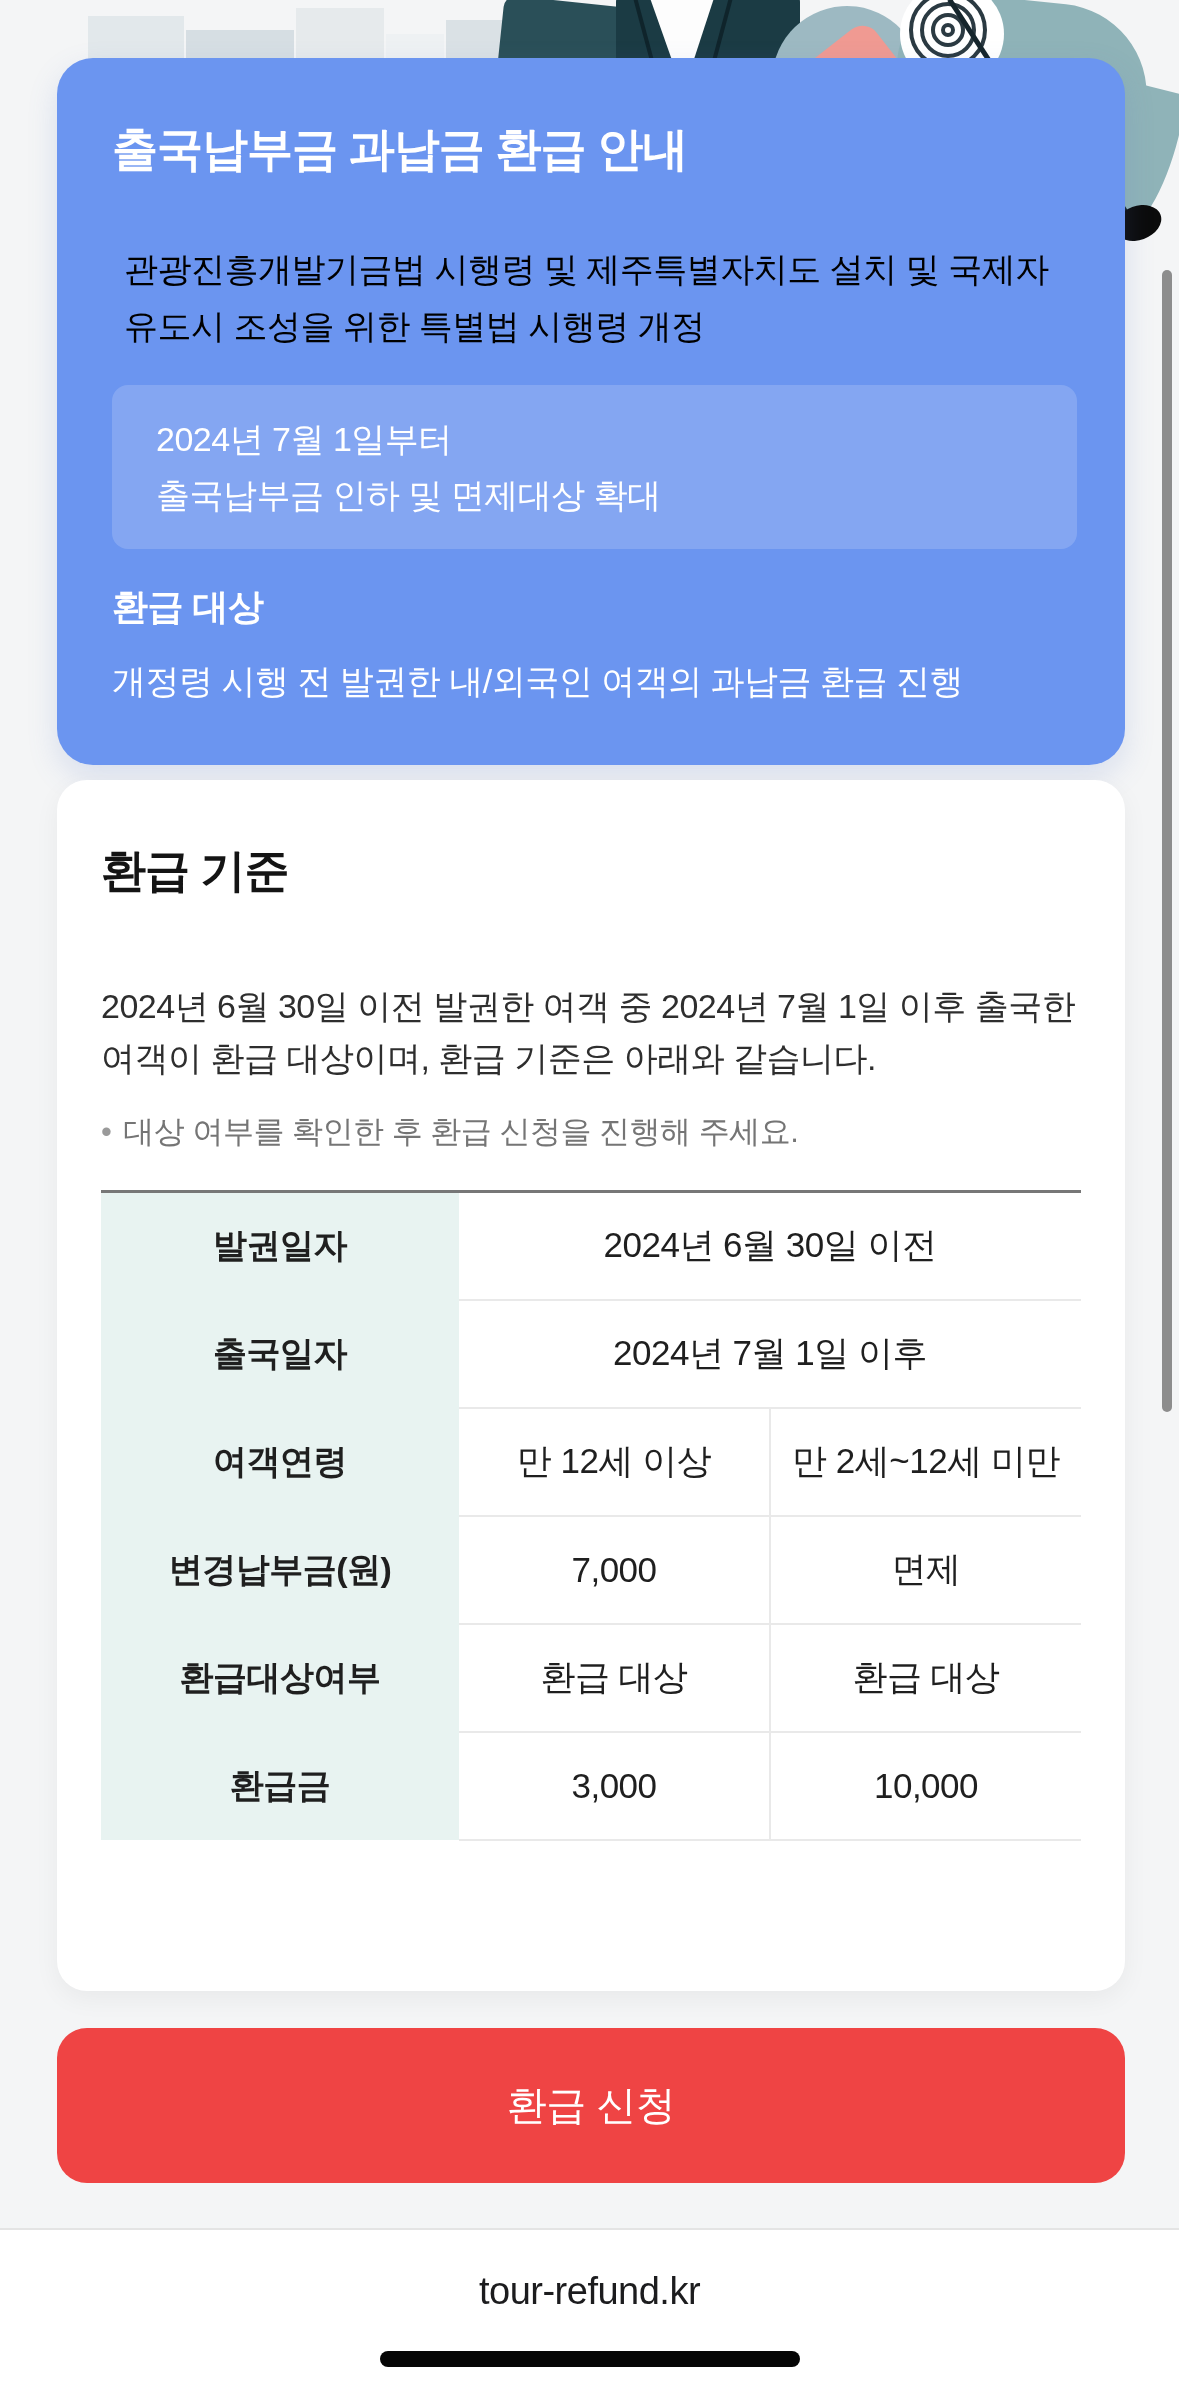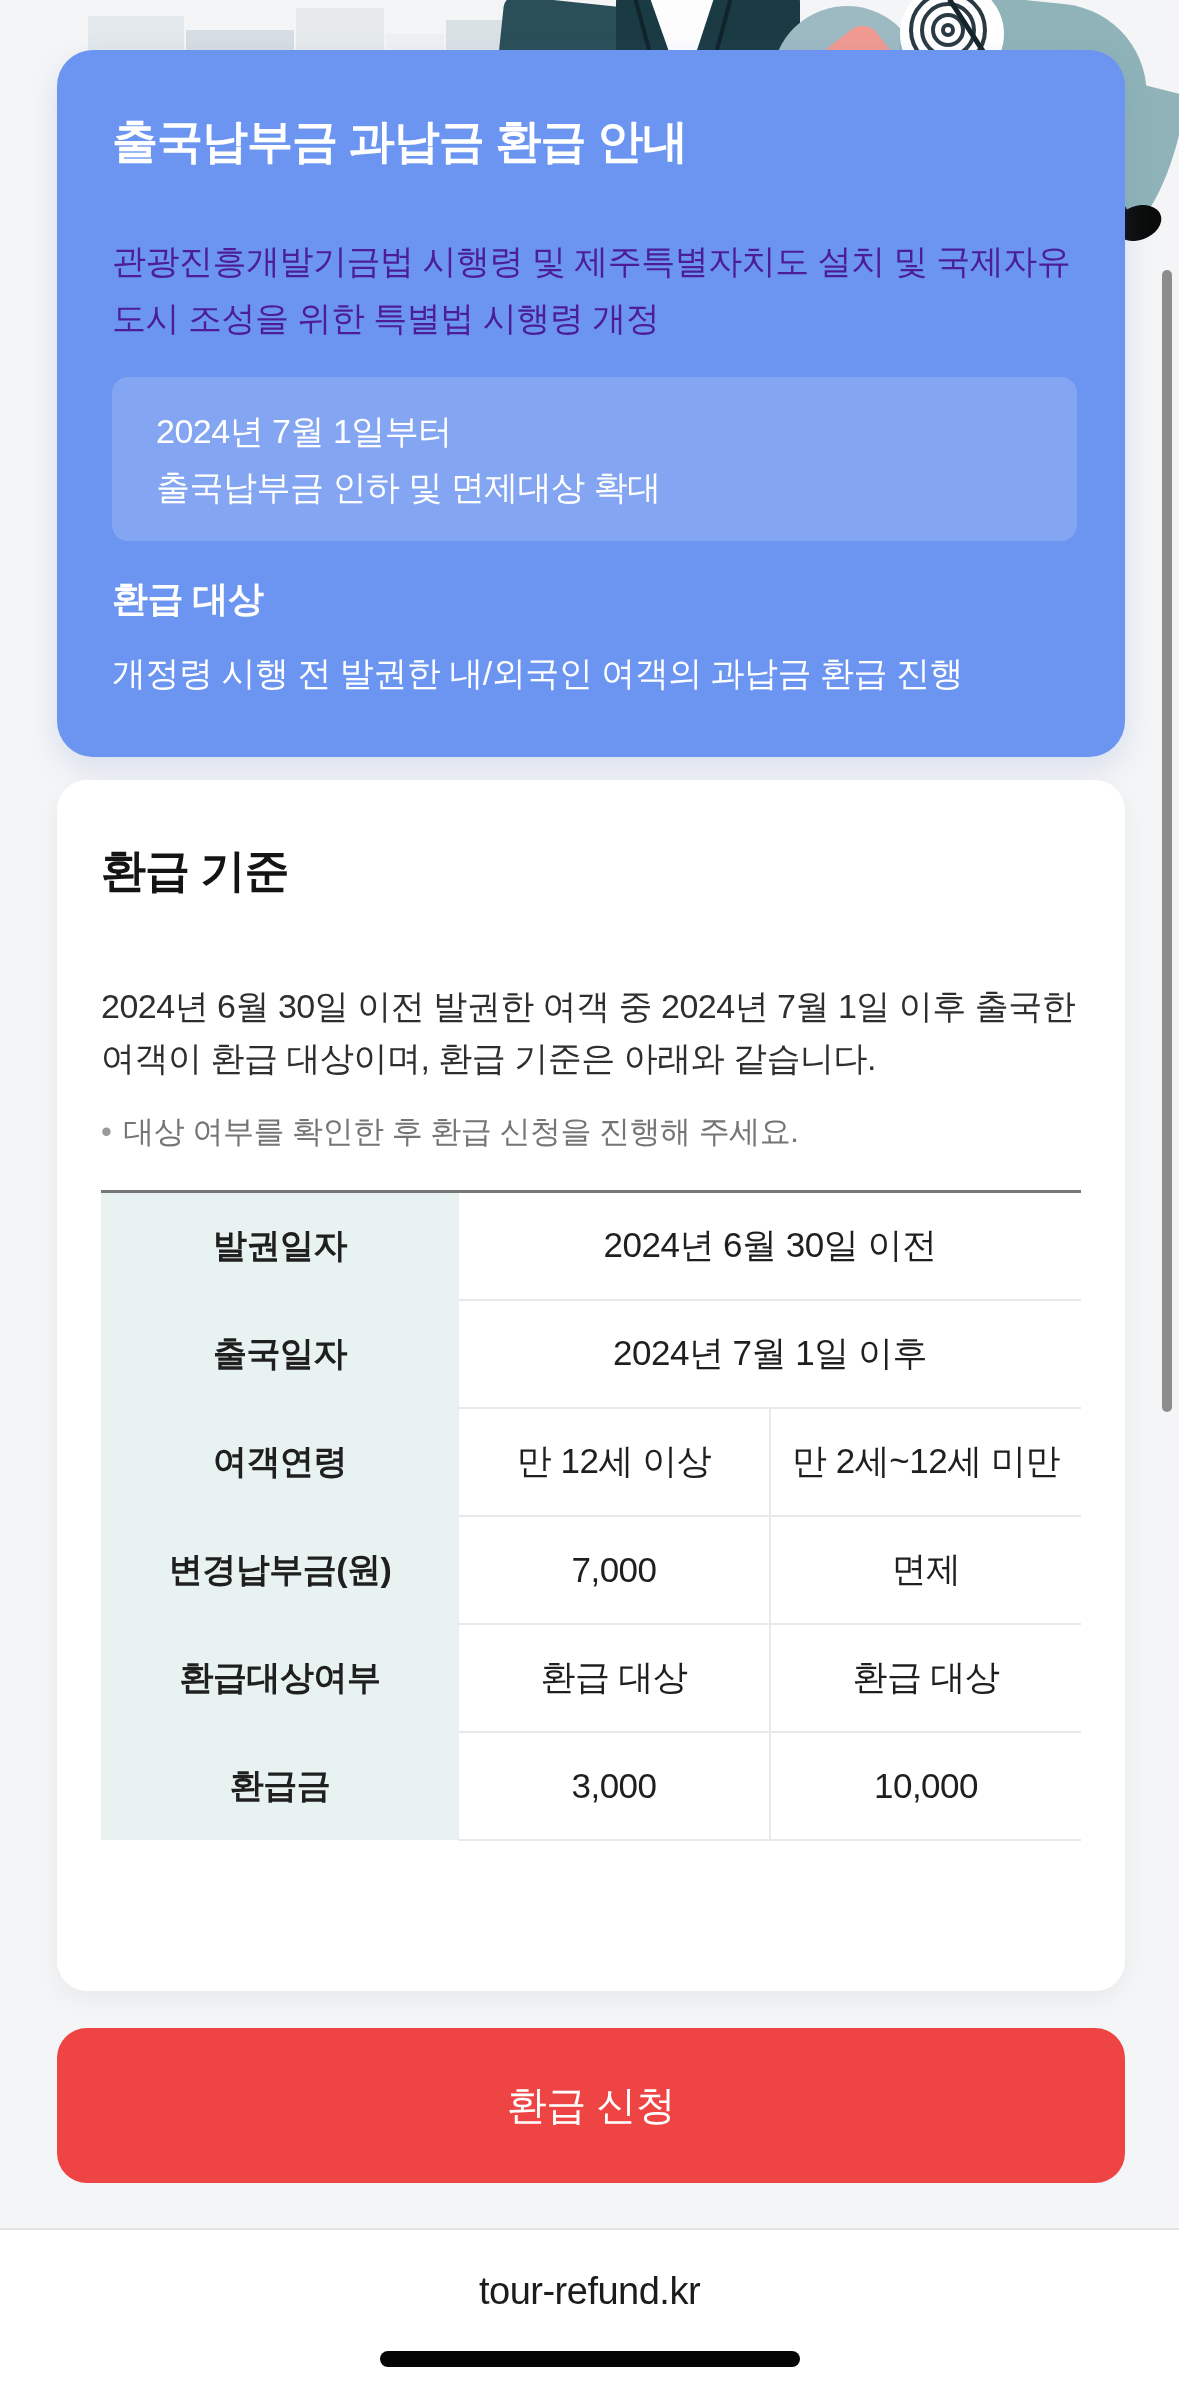--- a/index.html
+++ b/index.html
@@ -31,23 +31,23 @@
   .ring3{left:31px;top:31px;width:34px;height:34px;}
   .ring4{left:41px;top:41px;width:14px;height:14px;}
   .strap-top{left:972px;top:-8px;width:5px;height:92px;background:#15252c;transform:rotate(-33deg);}
   .strap-bot{left:1124px;top:188px;width:5px;height:50px;background:#15252c;transform:rotate(-33deg);}
   .bag{left:1114px;top:206px;width:48px;height:34px;background:#0b0b0b;border-radius:50%;transform:rotate(-20deg);}
 
   
   .scrollbar{position:absolute;right:7px;top:270px;width:10px;height:1142px;border-radius:5px;background:#8d8d8d;z-index:9;}
 
   
-  .hero-card{position:absolute;left:57px;top:50px;width:1068px;height:707px;background:#6b95f0;border-radius:36px;padding:64px 48px 0 55px;z-index:2;box-shadow:0 12px 30px rgba(90,120,200,.18);}
+  .hero-card{position:absolute;left:57px;top:58px;width:1068px;height:707px;background:#6b95f0;border-radius:36px;padding:64px 48px 0 55px;z-index:2;box-shadow:0 12px 30px rgba(90,120,200,.18);}
   .hero-card h1{margin:0;font-size:46px;line-height:55px;font-weight:800;color:#ffffff;letter-spacing:-1px;}
-  .hero-desc{margin:64px 0 0 0;font-size:34px;line-height:57px;color:#4c1d95;letter-spacing:-0.5px;}
+  .hero-desc{margin:64px 0 0 12px;font-size:34px;line-height:57px;color:#000000;letter-spacing:-0.5px;}
   .hero-box{margin-top:30px;background:rgba(255,255,255,0.17);border-radius:16px;padding:26px 44px;}
   .hero-box p{margin:0;font-size:34px;line-height:56px;color:#ffffff;letter-spacing:-0.5px;}
   .hero-label{margin:37px 0 0 0;font-size:36px;line-height:42px;font-weight:600;color:#ffffff;letter-spacing:-0.5px;}
   .hero-target{margin:30px 0 0 0;font-size:34px;line-height:46px;color:#ffffff;letter-spacing:-0.5px;}
 
   
   .criteria-card{position:absolute;left:57px;top:780px;width:1068px;height:1211px;background:#ffffff;border-radius:30px;padding:64px 44px 0 44px;z-index:2;box-shadow:0 8px 26px rgba(0,0,0,.05);}
   .criteria-card h2{margin:0;font-size:45px;line-height:54px;font-weight:800;color:#141414;letter-spacing:-1px;}
   .crit-desc{margin:82px 0 0 0;font-size:34px;line-height:52px;color:#2e2e2e;letter-spacing:-0.5px;}
   .crit-note{margin:26px 0 0 0;font-size:31px;line-height:44px;color:#757575;letter-spacing:-0.5px;}

